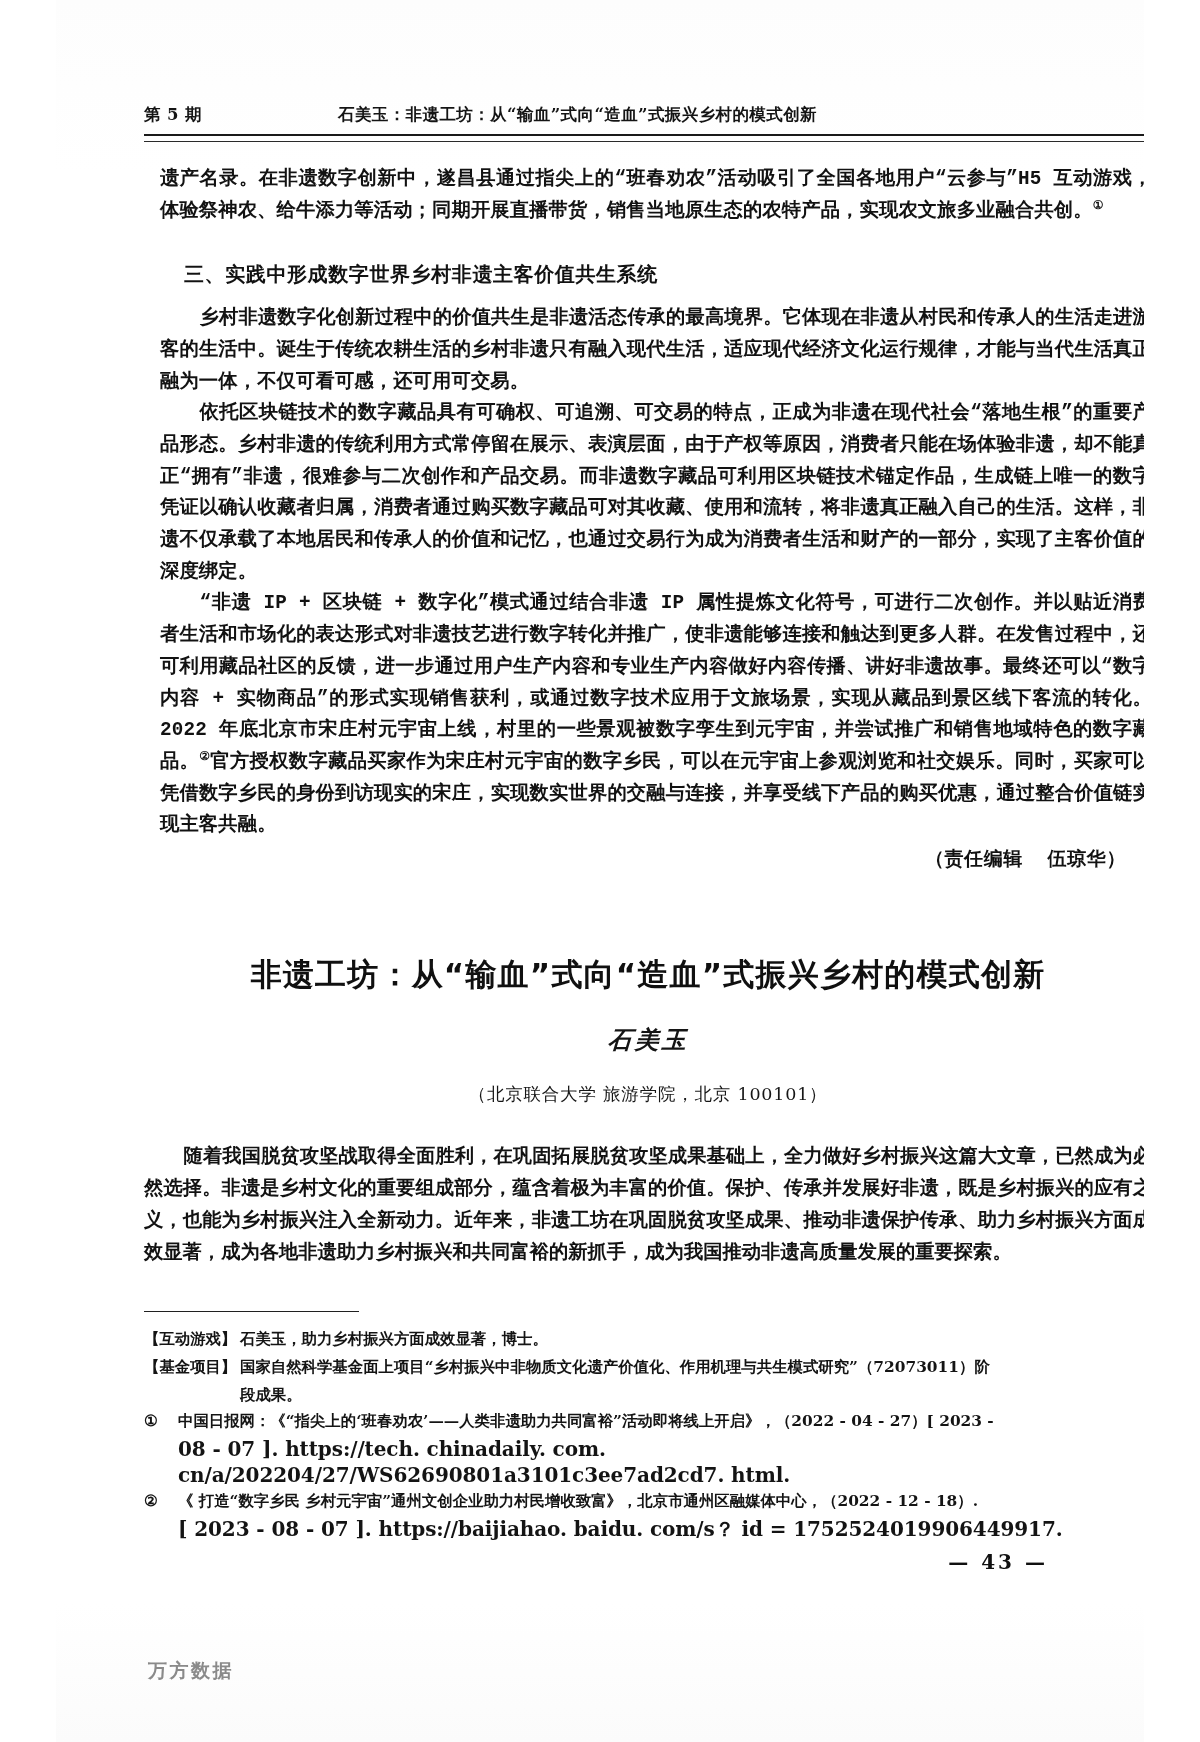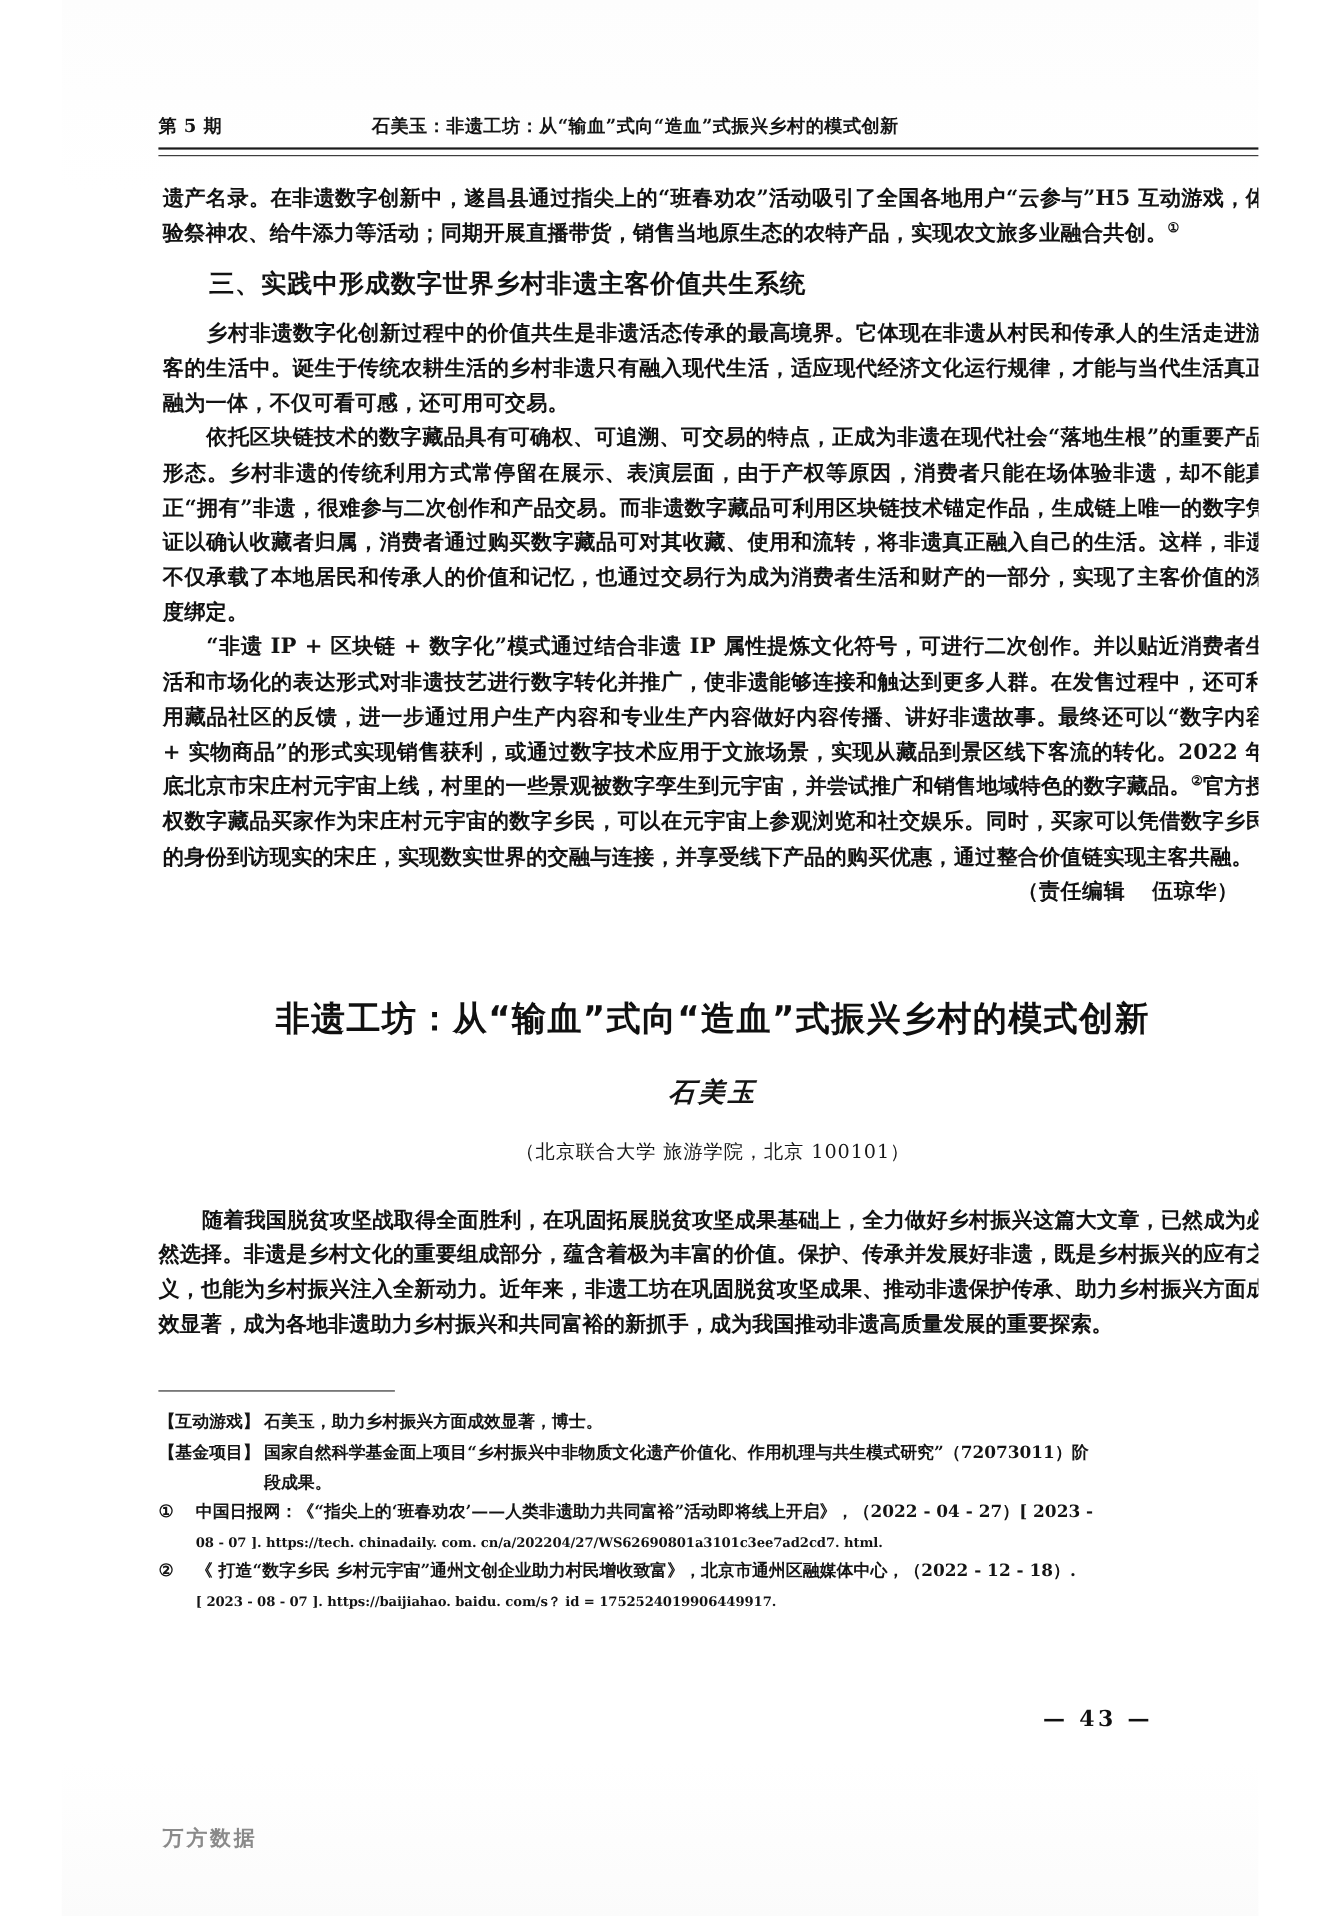--- a/index.html
+++ b/index.html
@@ -67,29 +67,30 @@
   .bodytext {
     font-size: 19.3px;
     line-height: 31.7px;
     text-align: justify;
     text-justify: inter-ideograph;
     color: #121212;
     font-weight: 600;
     letter-spacing: 0.15px;
   }
   .bodytext p {
-    margin: 0 0 0 4px;
+    margin: 0 0 0 16px;
+    font-family: Liberation Mono, monospace;
   }
   .indent {
     text-indent: 2.05em;
   }
   .sec-head {
-    font-size: 23px;
+    font-size: 20px;
     font-weight: 800;
-    margin: 16px 0 12px 0;
+    margin: 32px 0 12px 0;
     text-indent: 2em;
     letter-spacing: 0.6px;
     font-family: "DejaVu Sans", "Liberation Sans", sans-serif;
   }
   sup.fn {
     font-size: 12px;
     vertical-align: super;
     line-height: 0;
   }
   .editor-line {
@@ -175,21 +176,21 @@
   }
   .fn-cont {
     padding-left: 96px;
   }
   .fn-cont.num {
     padding-left: 34px;
   }
   .mono-ish {
     font-family: "DejaVu Serif", "Liberation Serif", serif;
     letter-spacing: -0.1px;
-    font-size: 12px;
+    font-size: 20px;
   }
 
   
   .pagenum {
     position: absolute;
     right: 96px;
     bottom: 168px;
     font-size: 20px;
     font-weight: 700;
     letter-spacing: 3px;

